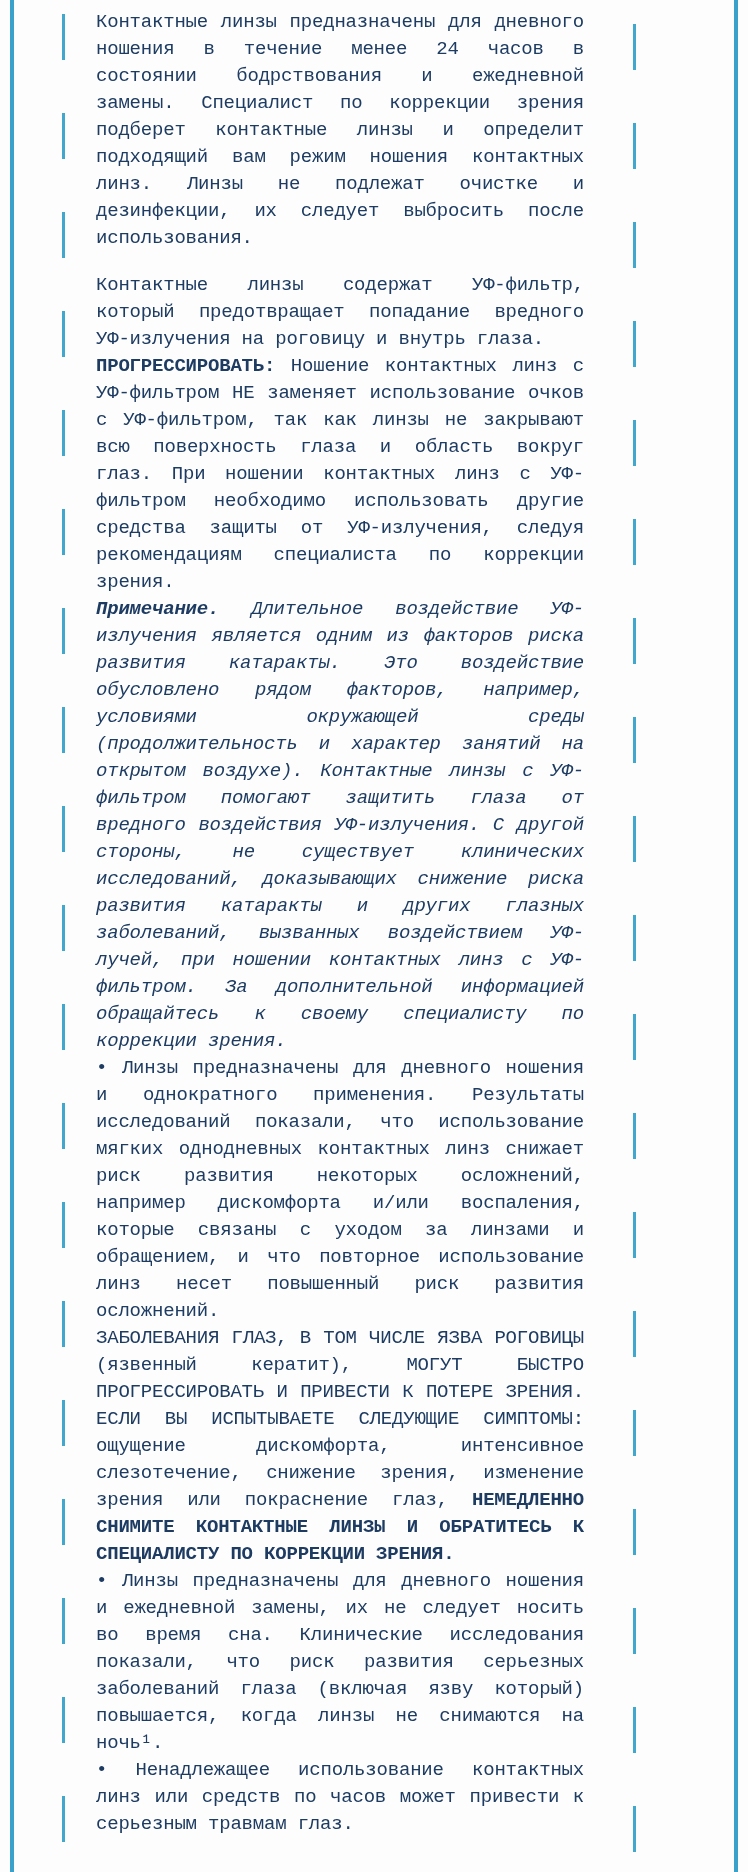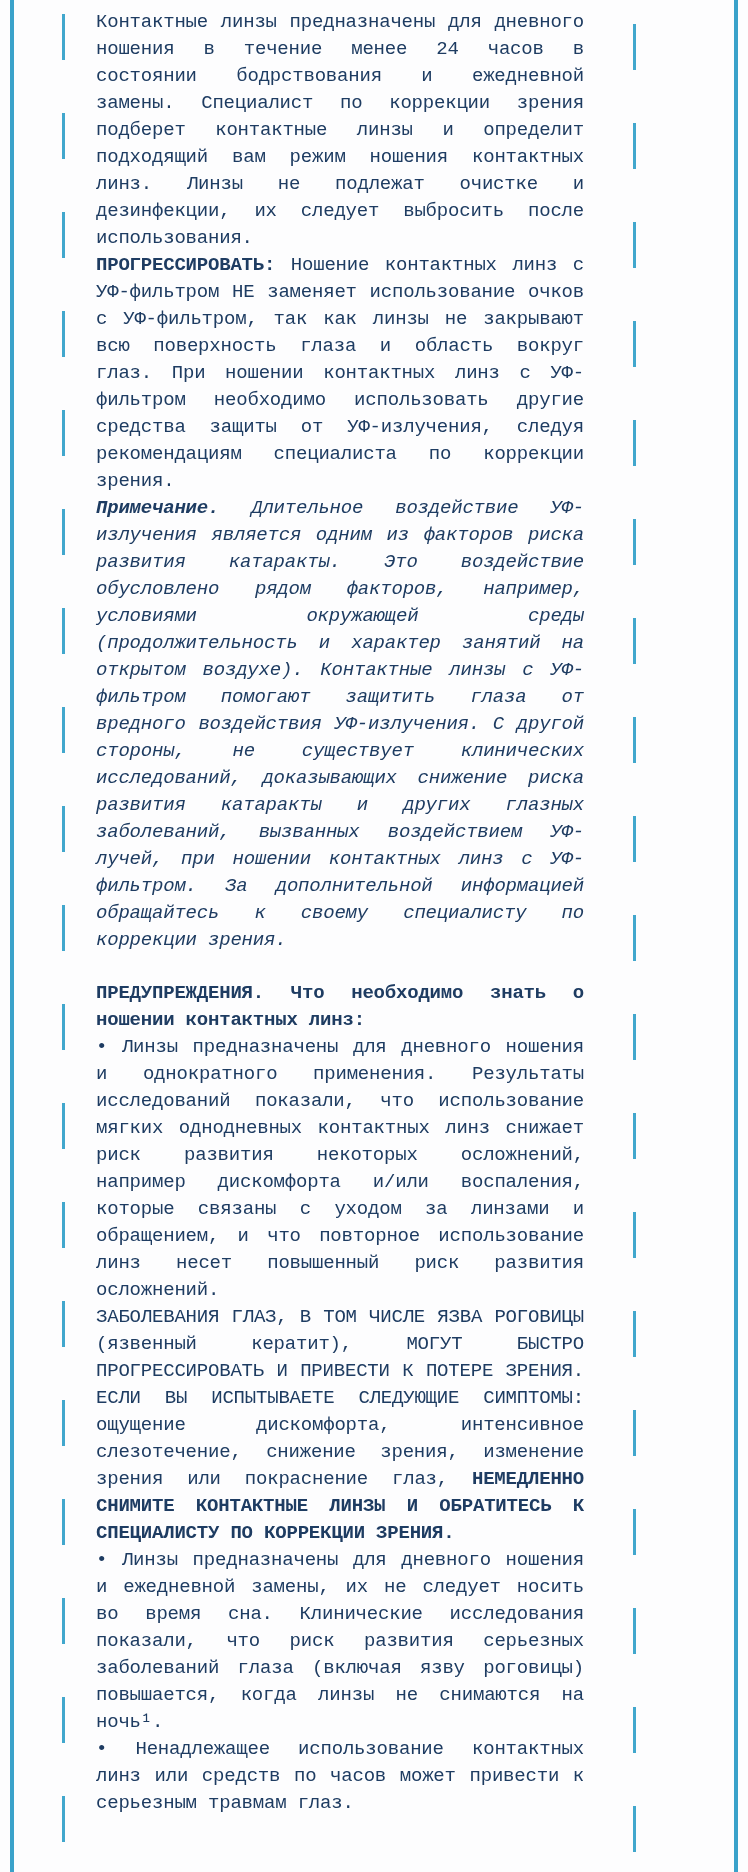--- a/index.html
+++ b/index.html
@@ -67,32 +67,34 @@
 
   <div class="edge-rule left"></div>
   <div class="edge-rule right"></div>
   <div class="fold-mark left"></div>
   <div class="fold-mark right"></div>
 
   <div class="text-col">
 
     <p>Контактные линзы предназначены для дневного ношения в течение менее 24 часов в состоянии бодрствования и ежедневной замены. Специалист по коррекции зрения подберет контактные линзы и определит подходящий вам режим ношения контактных линз. Линзы не подлежат очистке и дезинфекции, их следует выбросить после использования.</p>
 
+    <p class="gap-small">
+      <span>Контактные линзы содержат УФ-фильтр, который предотвращает попадание вредного УФ-излучения на роговицу и внутрь глаза.</span>
+    </p>
 
     <p><span class="bold">ПРОГРЕССИРОВАТЬ: </span><span> Ношение контактных линз с УФ-фильтром НЕ заменяет использование очков с УФ-фильтром, так как линзы не закрывают всю поверхность глаза и область вокруг глаз. При ношении контактных линз с УФ-фильтром необходимо использовать другие средства защиты от УФ-излучения, следуя рекомендациям специалиста по коррекции зрения.</span></p>
 
     <p class="italic"><span class="bold-italic">Примечание. </span><span> Длительное воздействие УФ-излучения является одним из факторов риска развития катаракты. Это воздействие обусловлено рядом факторов, например, условиями окружающей среды (продолжительность и характер занятий на открытом воздухе). Контактные линзы с УФ-фильтром помогают защитить глаза от вредного воздействия УФ-излучения. С другой стороны, не существует клинических исследований, доказывающих снижение риска развития катаракты и других глазных заболеваний, вызванных воздействием УФ-лучей, при ношении контактных линз с УФ-фильтром. За дополнительной информацией обращайтесь к своему специалисту по коррекции зрения.</span></p>
 
-    <p class="bold gap-large">ПРЕДУПРЕЖДЕНИЯ. Что необходимо знать о ношении контактных линз:</p>
 
     <p>• Линзы предназначены для дневного ношения и однократного применения. Результаты исследований показали, что использование мягких однодневных контактных линз снижает риск развития некоторых осложнений, например дискомфорта и/или воспаления, которые связаны с уходом за линзами и обращением, и что повторное использование линз несет повышенный риск развития осложнений.</p>
 
     <p><span>ЗАБОЛЕВАНИЯ ГЛАЗ, В ТОМ ЧИСЛЕ ЯЗВА РОГОВИЦЫ (язвенный кератит), МОГУТ БЫСТРО ПРОГРЕССИРОВАТЬ И ПРИВЕСТИ К ПОТЕРЕ ЗРЕНИЯ. ЕСЛИ ВЫ ИСПЫТЫВАЕТЕ СЛЕДУЮЩИЕ СИМПТОМЫ: ощущение дискомфорта, интенсивное слезотечение, снижение зрения, изменение зрения или покраснение глаз, </span><span class="bold">НЕМЕДЛЕННО СНИМИТЕ КОНТАКТНЫЕ ЛИНЗЫ И ОБРАТИТЕСЬ К СПЕЦИАЛИСТУ ПО КОРРЕКЦИИ ЗРЕНИЯ.</span></p>
 
-    <p>• Линзы предназначены для дневного ношения и ежедневной замены, их не следует носить во время сна. Клинические исследования показали, что риск развития серьезных заболеваний глаза (включая язву роговицы) повышается, когда линзы не снимаются на ночь¹.</p>
+    <p>• Линзы предназначены для дневного ношения и ежедневной замены, их не следует носить во время сна. Клинические исследования показали, что риск развития серьезных заболеваний глаза (включая язву который) повышается, когда линзы не снимаются на ночь¹.</p>
 
 
     <p>• Ненадлежащее использование контактных линз или средств по часов может привести к серьезным травмам глаз.</p>
 
 
 
   </div>
 </div>
 
 </body></html>

